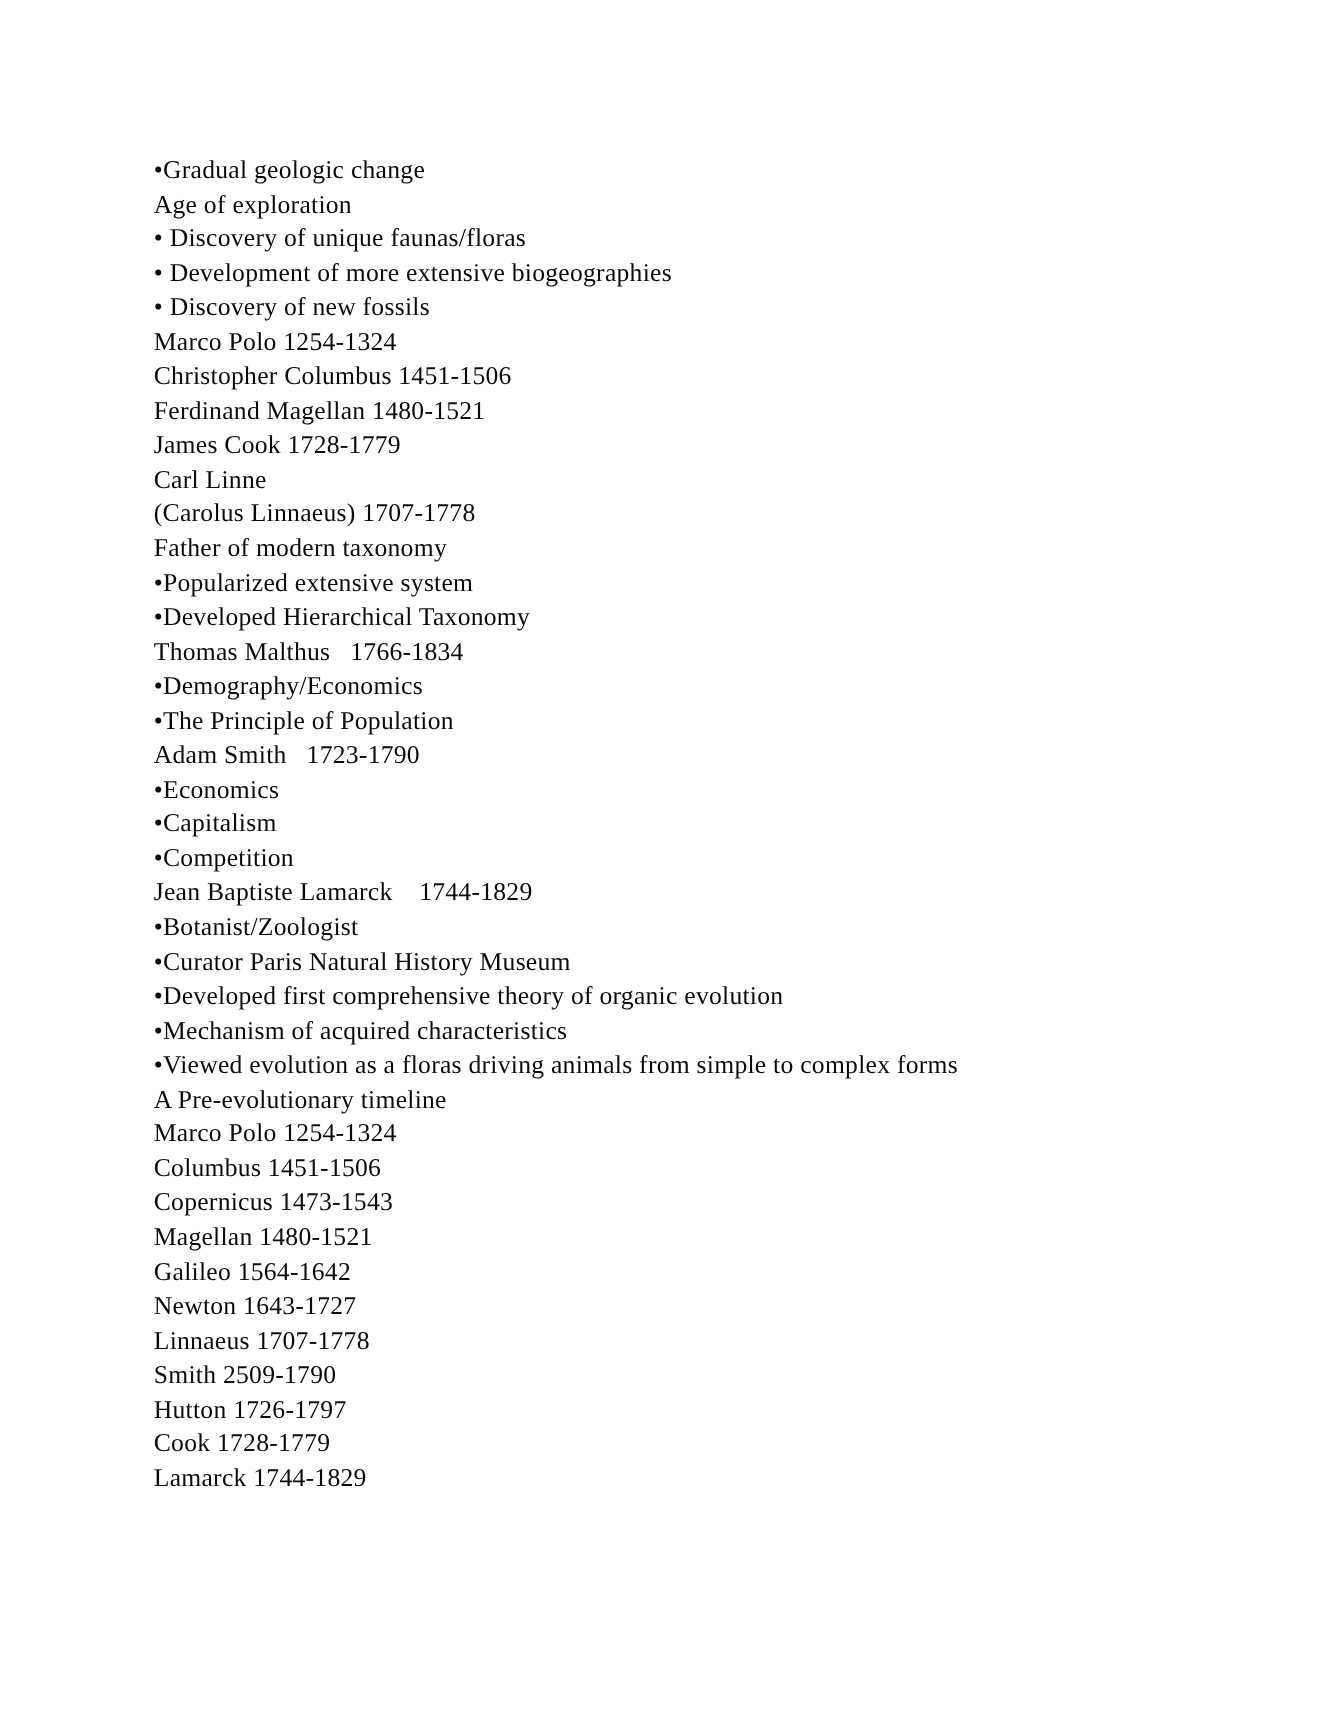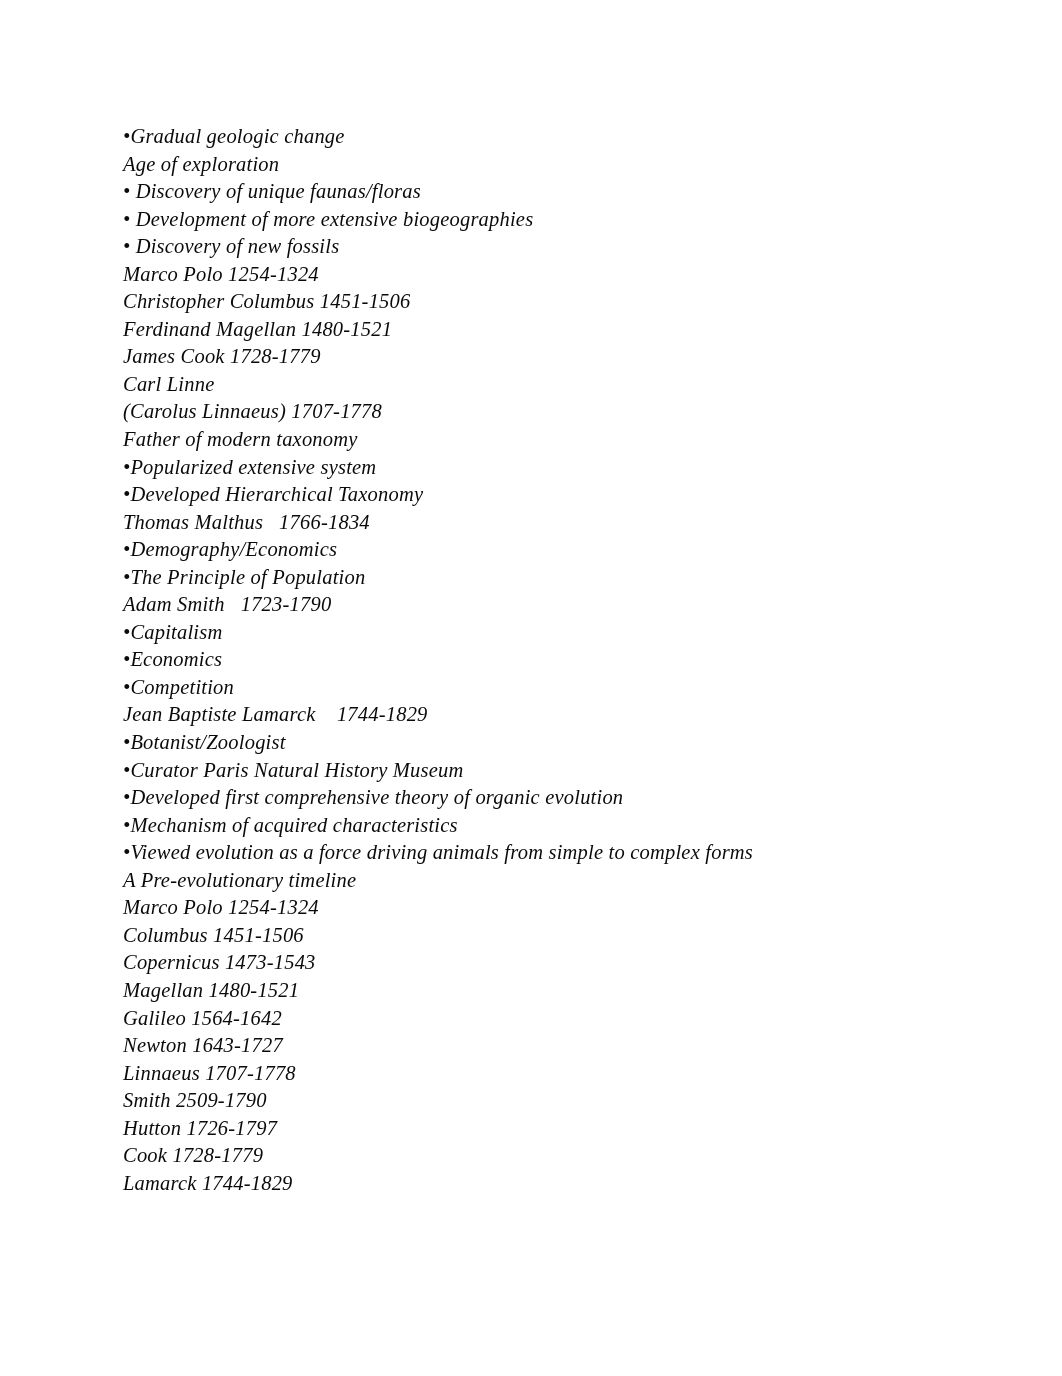--- a/index.html
+++ b/index.html
@@ -38,49 +38,49 @@
     white-space: pre;
     color: #0a0a0a;
     letter-spacing: 0.01em;
     text-align: left;
     font-weight: normal;
   }
 </style>
 </head>
 <body>
 
-<div class="page" style="background: rgb(255, 255, 255); font-style: italic;">
+<div class="page" style="background: rgb(255, 255, 255);">
   <div class="doc-body" style="color: rgb(10, 10, 10);">
       <div class="line">•Gradual geologic change</div>
       <div class="line">Age of exploration</div>
       <div class="line">• Discovery of unique faunas/floras</div>
       <div class="line">• Development of more extensive biogeographies</div>
       <div class="line">• Discovery of new fossils</div>
       <div class="line">Marco Polo 1254-1324</div>
       <div class="line">Christopher Columbus 1451-1506</div>
       <div class="line">Ferdinand Magellan 1480-1521</div>
       <div class="line">James Cook 1728-1779</div>
       <div class="line">Carl Linne</div>
       <div class="line">(Carolus Linnaeus) 1707-1778</div>
       <div class="line">Father of modern taxonomy</div>
       <div class="line">•Popularized extensive system</div>
       <div class="line">•Developed Hierarchical Taxonomy</div>
       <div class="line">Thomas Malthus   1766-1834</div>
       <div class="line">•Demography/Economics</div>
       <div class="line">•The Principle of Population</div>
       <div class="line">Adam Smith   1723-1790</div>
+      <div class="line">•Economics</div>
       <div class="line">•Capitalism</div>
-      <div class="line">•Economics</div>
       <div class="line">•Competition</div>
       <div class="line">Jean Baptiste Lamarck    1744-1829</div>
       <div class="line">•Botanist/Zoologist</div>
       <div class="line">•Curator Paris Natural History Museum</div>
       <div class="line">•Developed first comprehensive theory of organic evolution</div>
       <div class="line">•Mechanism of acquired characteristics</div>
-      <div class="line">•Viewed evolution as a force driving animals from simple to complex forms</div>
+      <div class="line">•Viewed evolution as a floras driving animals from simple to complex forms</div>
       <div class="line">A Pre-evolutionary timeline</div>
       <div class="line">Marco Polo 1254-1324</div>
       <div class="line">Columbus 1451-1506</div>
       <div class="line">Copernicus 1473-1543</div>
       <div class="line">Magellan 1480-1521</div>
       <div class="line">Galileo 1564-1642</div>
       <div class="line">Newton 1643-1727</div>
       <div class="line">Linnaeus 1707-1778</div>
       <div class="line">Smith 2509-1790</div>
       <div class="line">Hutton 1726-1797</div>

